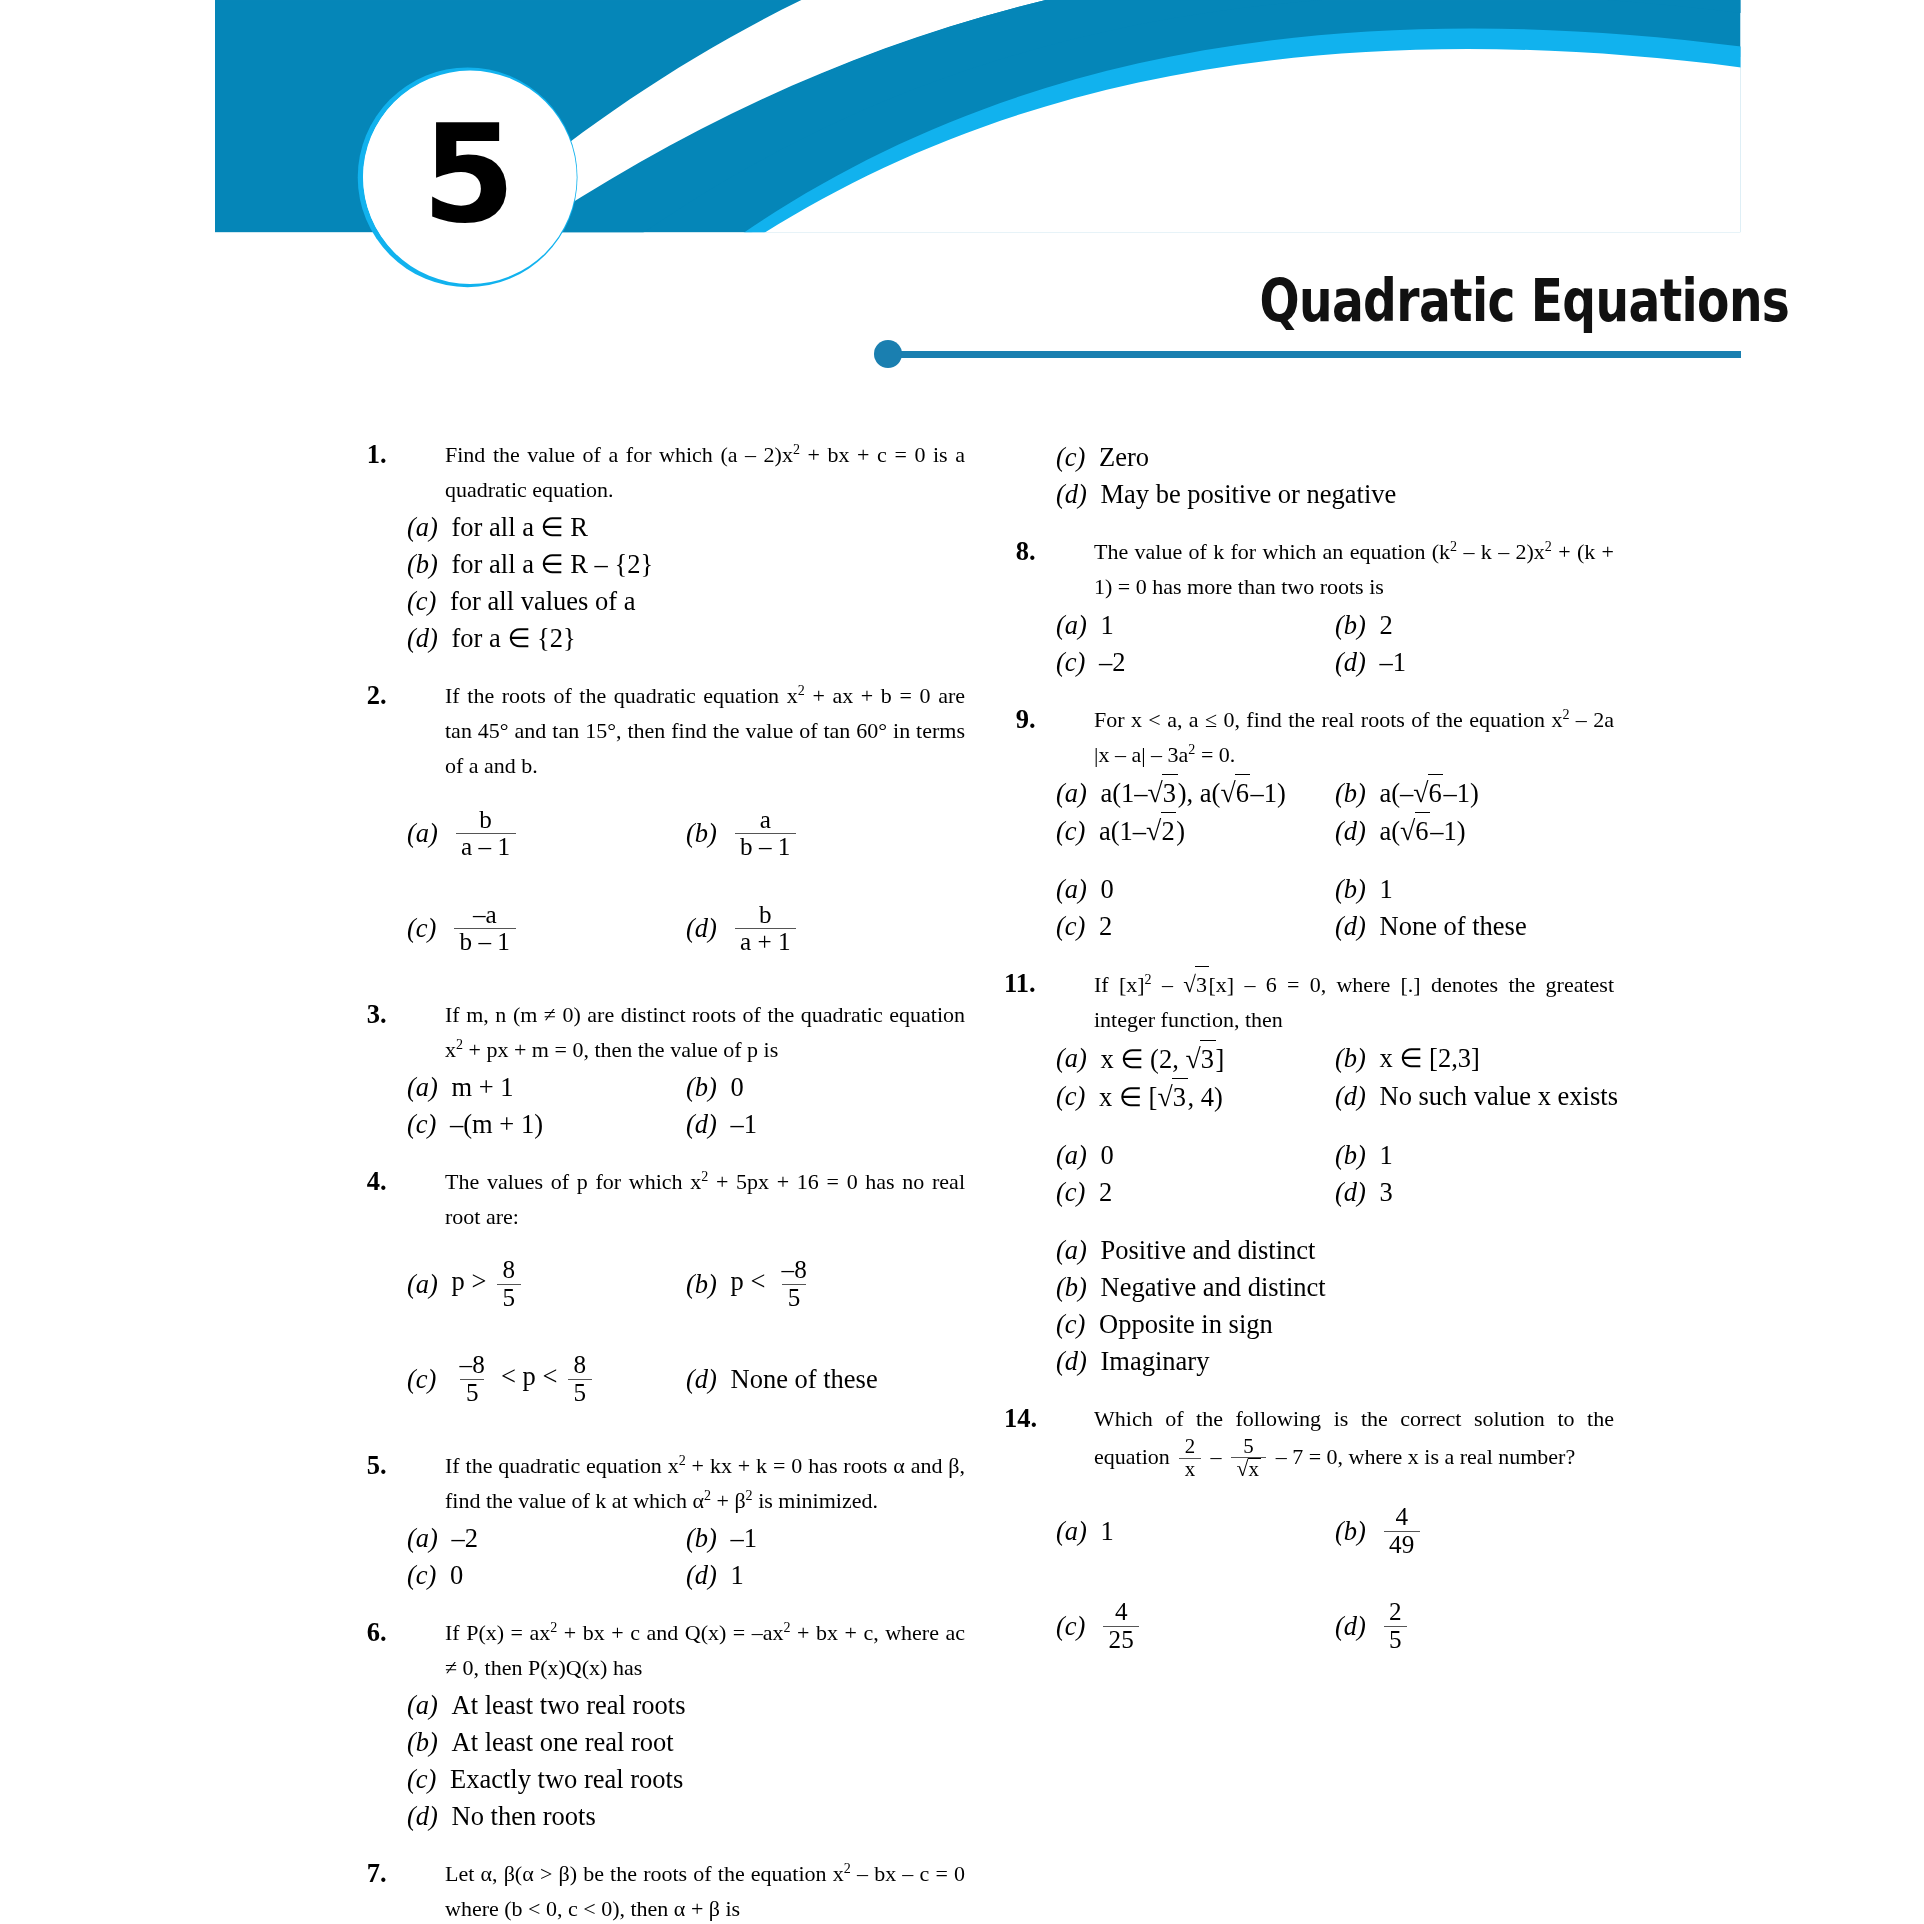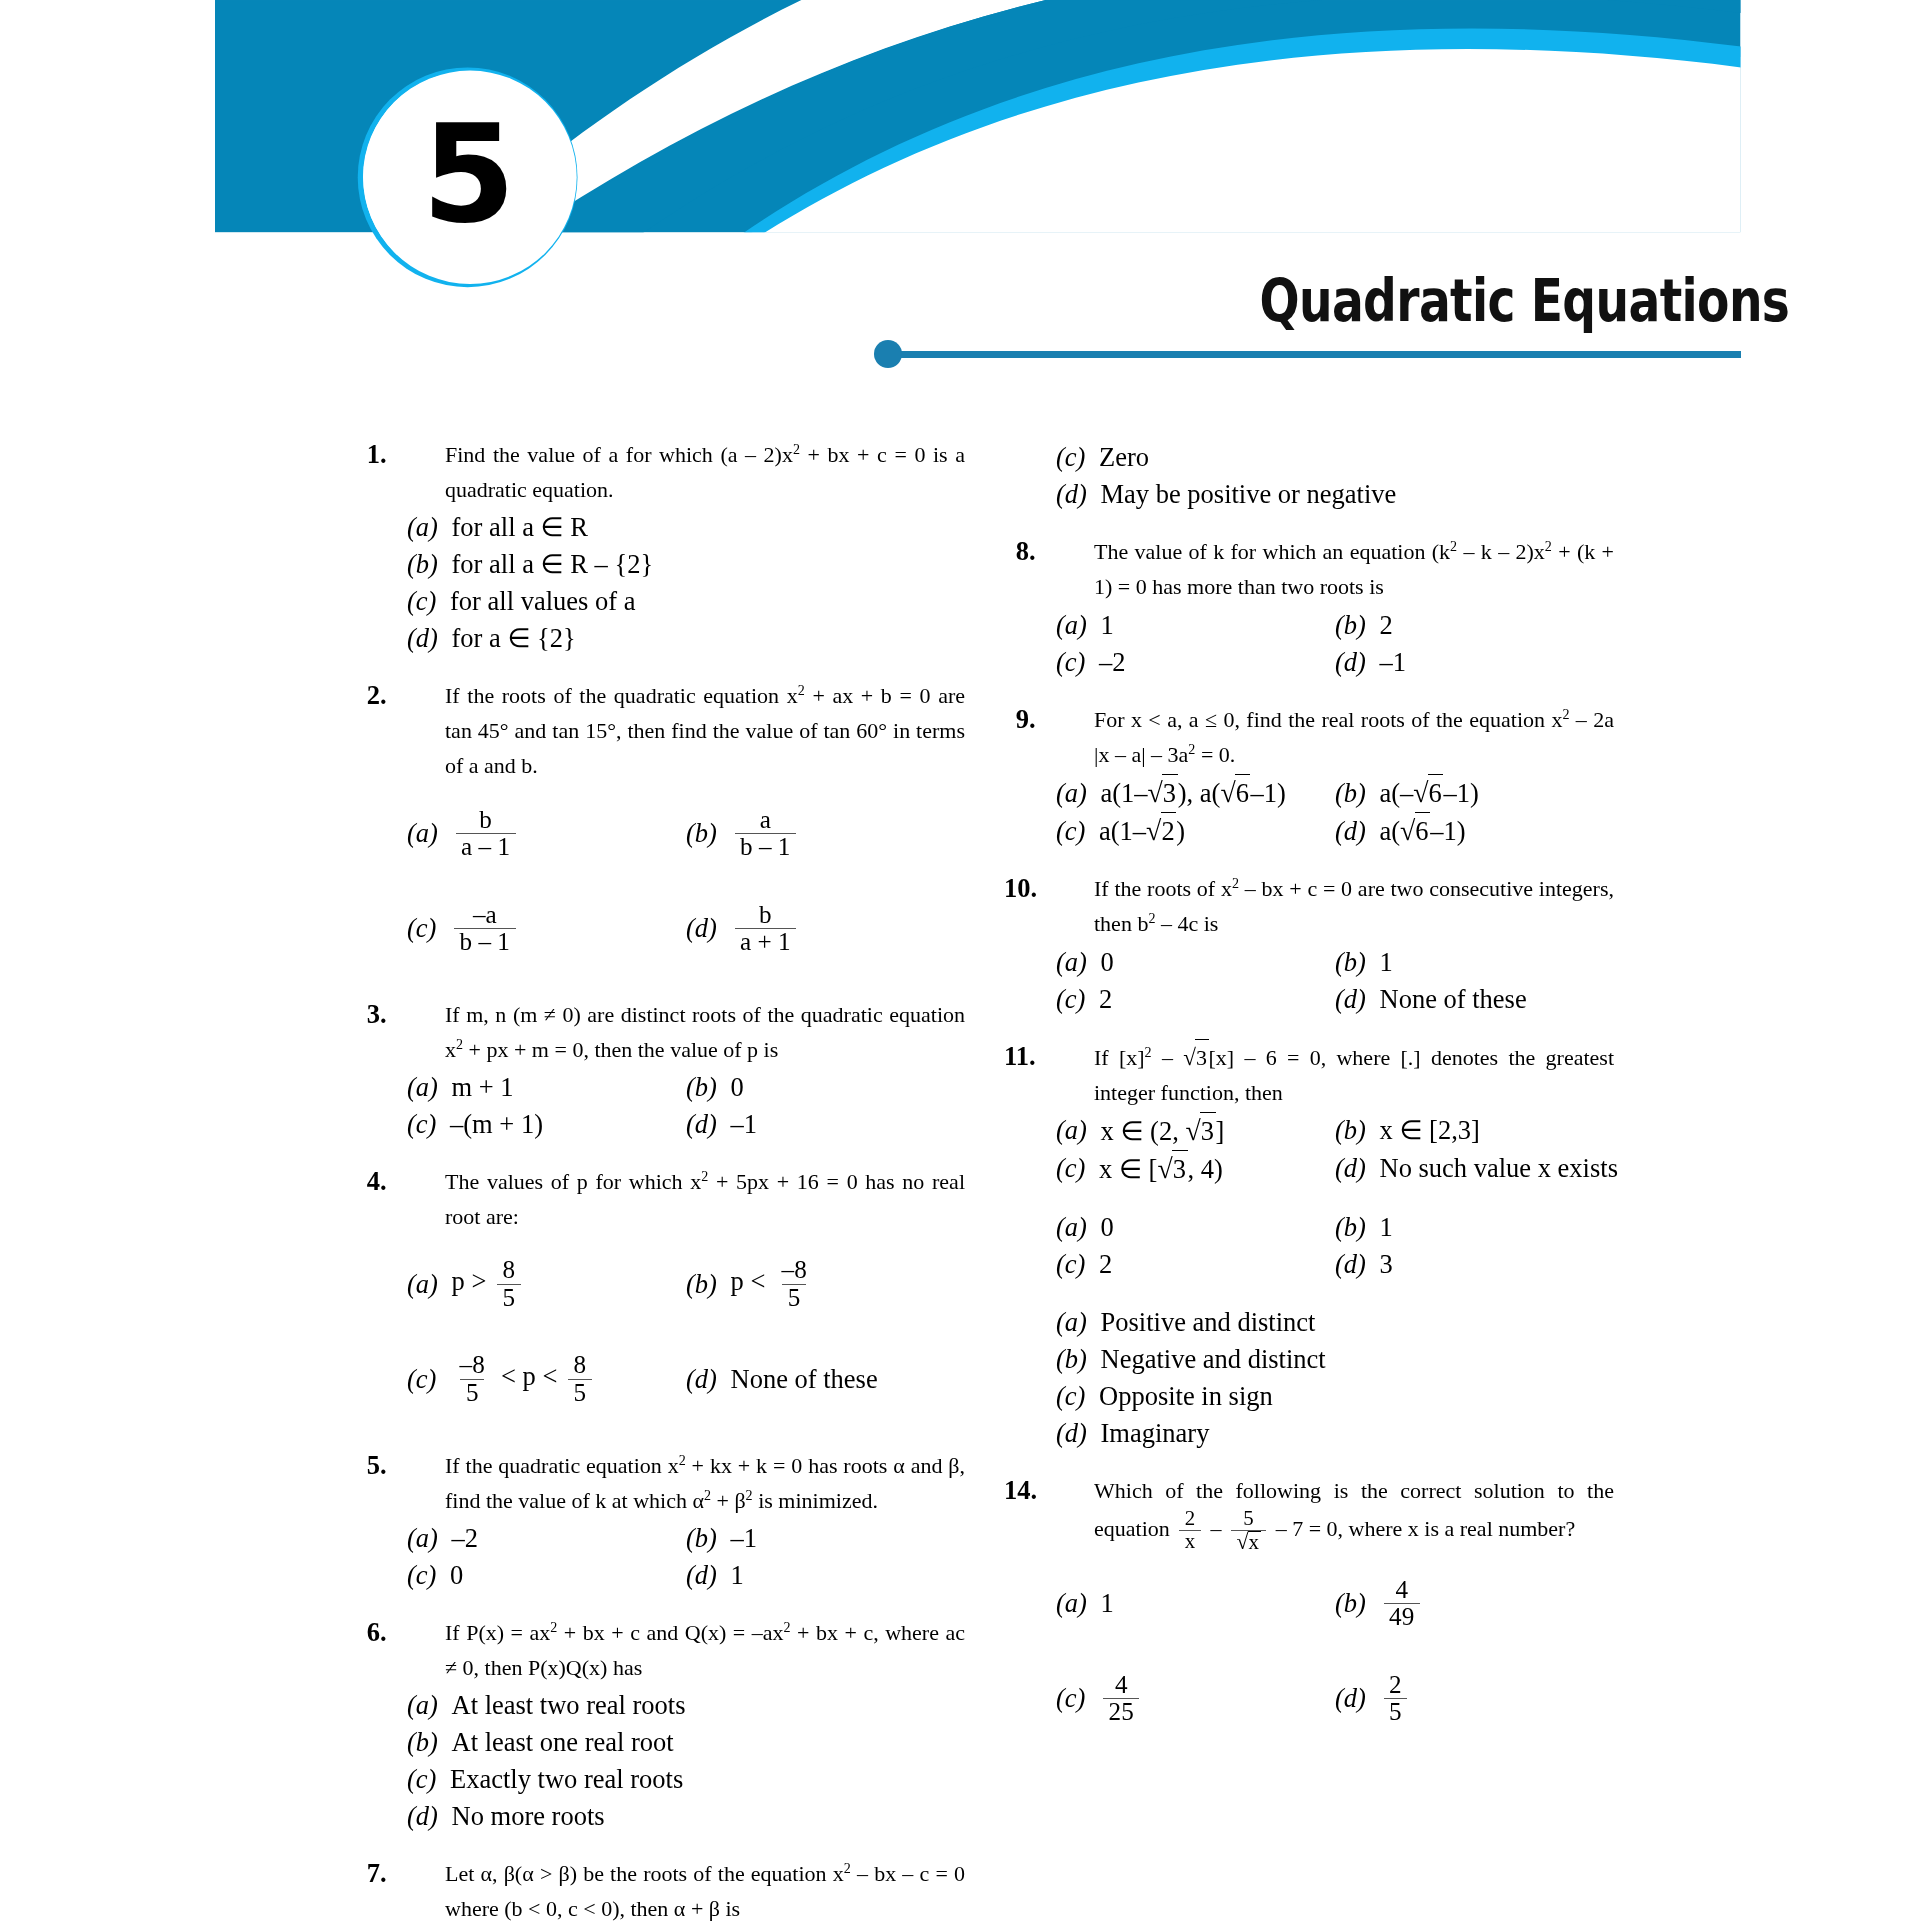--- a/index.html
+++ b/index.html
@@ -358,21 +358,21 @@
           <div class="opt">
             <span class="opt-lbl">(b)</span>
             <span class="opt-body">At least one real root</span>
           </div>
           <div class="opt">
             <span class="opt-lbl">(c)</span>
             <span class="opt-body">Exactly two real roots</span>
           </div>
           <div class="opt">
             <span class="opt-lbl">(d)</span>
-            <span class="opt-body">No more roots</span>
+            <span class="opt-body">No then roots</span>
           </div>
         </div>
       </div>
       <div class="q">
         <div class="q-head">
           <div class="q-num">7.</div>
           <div class="q-text">Let α, β(α &gt; β) be the roots of the equation x<sup>2</sup> – bx – c = 0 where (b &lt; 0, c &lt; 0), then α + β is</div>
         </div>
       </div>
     </div>
@@ -431,24 +431,20 @@
             <span class="opt-lbl">(c)</span>
             <span class="opt-body"><span class="nb">a(1–<span class="sqrt"><span class="rad">√</span><span class="body">2</span></span>)</span></span>
           </div>
           <div class="opt">
             <span class="opt-lbl">(d)</span>
             <span class="opt-body"><span class="nb">a(<span class="sqrt"><span class="rad">√</span><span class="body">6</span></span>–1)</span></span>
           </div>
         </div>
       </div>
       <div class="q">
-        <div class="q-head">
-          <div class="q-num">10.</div>
-          <div class="q-text">If the roots of x<sup>2</sup> – bx + c = 0 are two consecutive integers, then b<sup>2</sup> – 4c is</div>
-        </div>
         <div class="opts two-col">
           <div class="opt">
             <span class="opt-lbl">(a)</span>
             <span class="opt-body">0</span>
           </div>
           <div class="opt">
             <span class="opt-lbl">(b)</span>
             <span class="opt-body">1</span>
           </div>
           <div class="opt">

